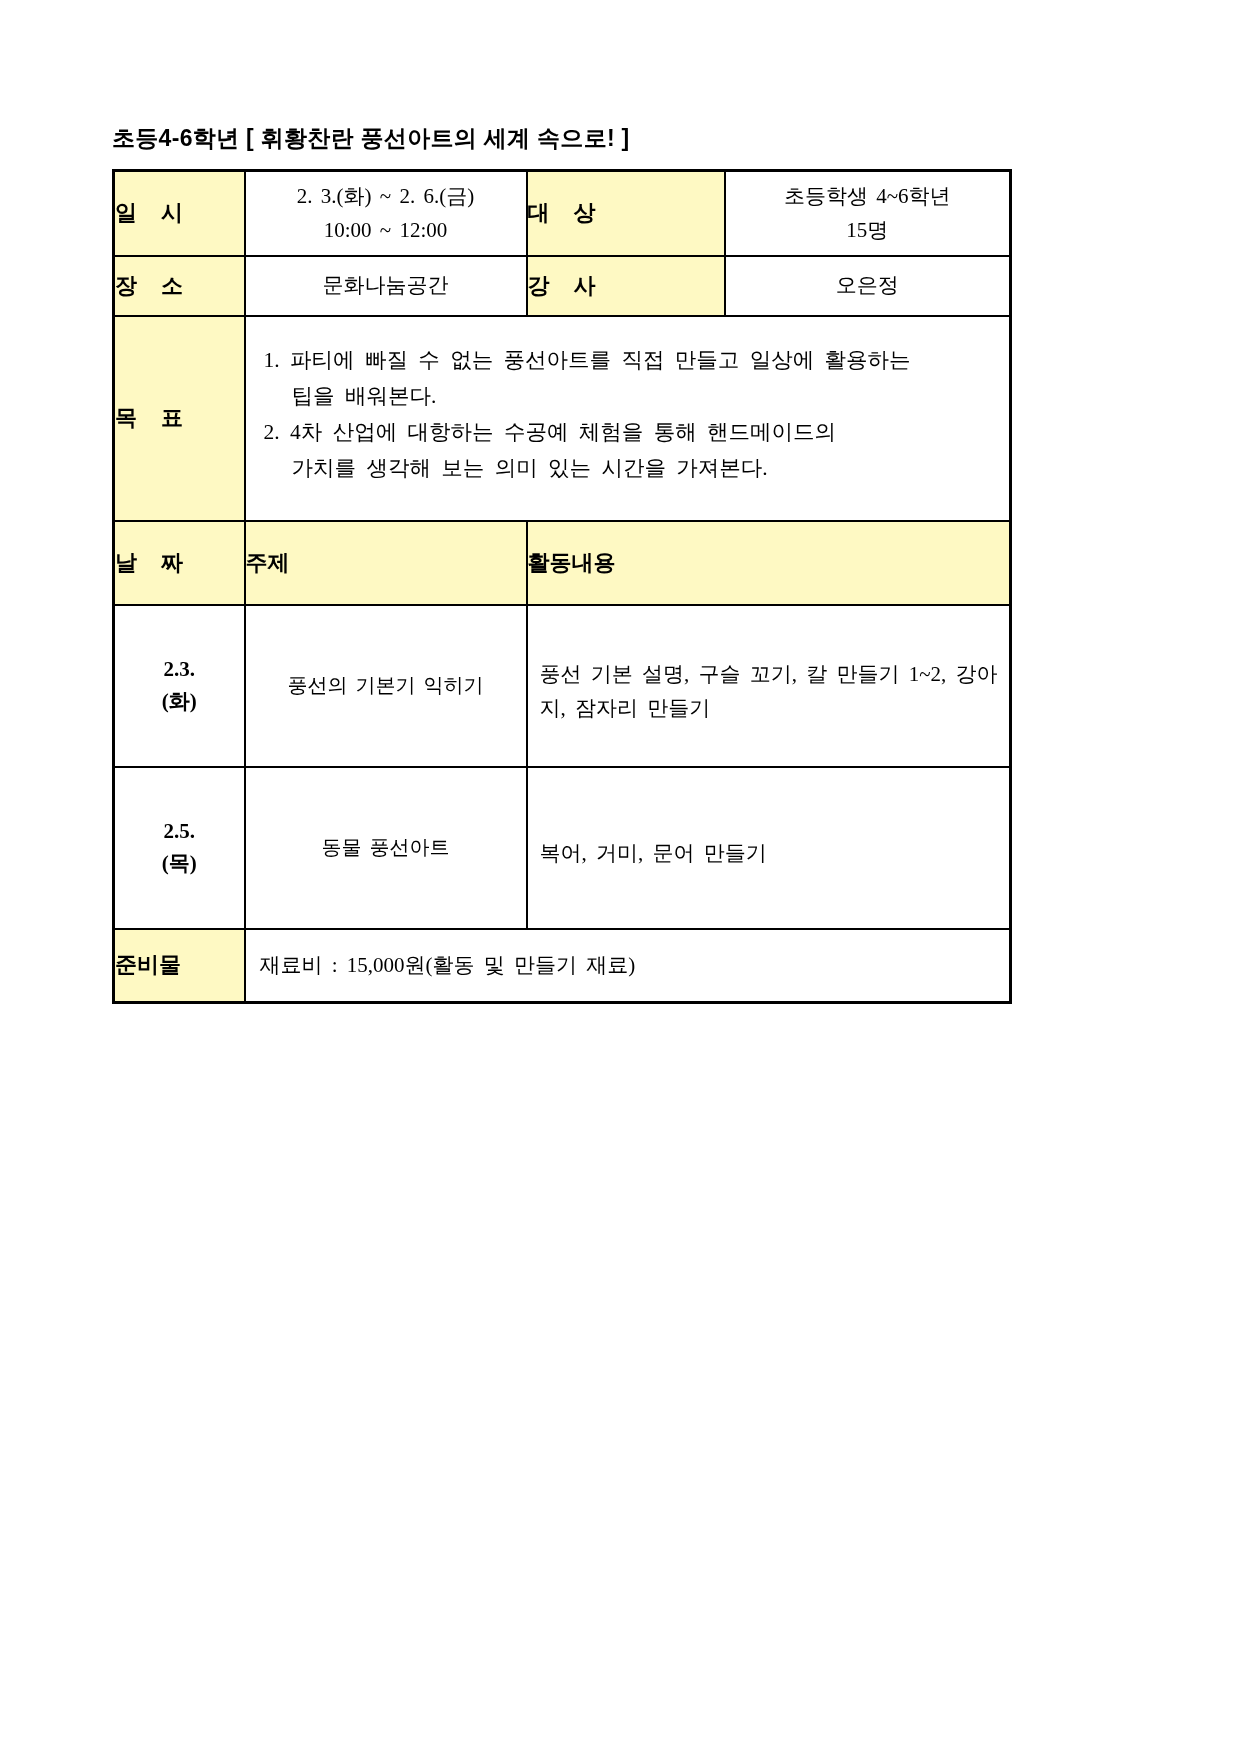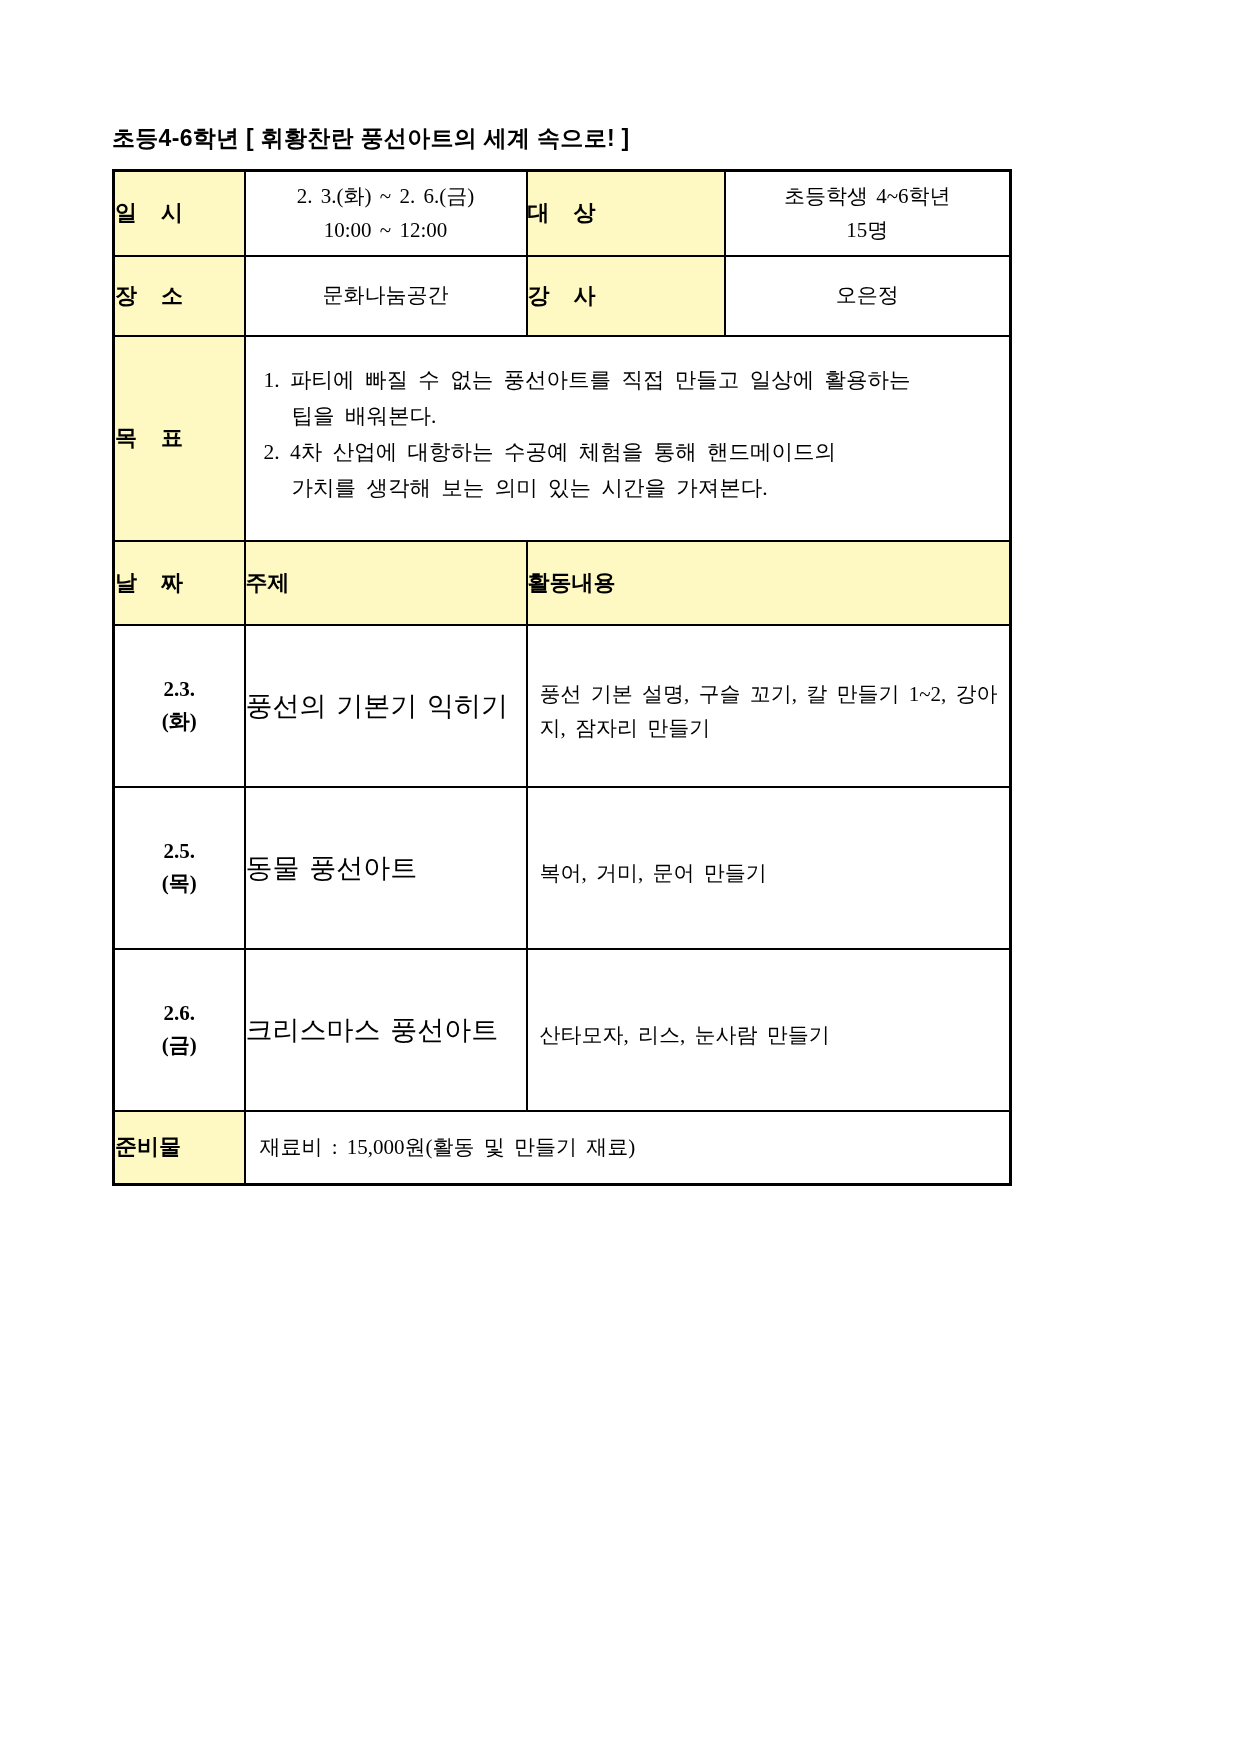--- a/index.html
+++ b/index.html
@@ -30,29 +30,29 @@
     font-size:21px; text-align:center; vertical-align:middle;
     line-height:1.65; word-spacing:3px;
   }
   .goal-cell { vertical-align:middle; padding:12px 16px 20px 18px; }
   .goal-line { font-size:21.5px; line-height:36px; word-spacing:5px; white-space:nowrap; }
   .goal-cont { padding-left:28px; }
   .date-cell {
     font-weight:bold; font-size:21px; text-align:center; vertical-align:middle;
     font-family:"Liberation Serif", serif; line-height:1.5;
   }
-  .topic-cell { font-size:27px; text-align:left; vertical-align:middle; word-spacing:3px; }
+  .topic-cell { font-size:20px; text-align:center; vertical-align:middle; word-spacing:3px; }
   .act-cell {
     font-size:21px; text-align:left; vertical-align:middle;
     padding:22px 10px 10px 12px; line-height:1.6; word-spacing:4px;
   }
   .sup-val { font-size:21px; text-align:left; vertical-align:middle; padding-left:14px; word-spacing:4px; }
   
   tr.r-datetime  { height:85px; }
-  tr.r-place     { height:80px; }
+  tr.r-place     { height:60px; }
   tr.r-goal      { height:205px; }
   tr.r-head      { height:84px; }
   tr.r-sched     { height:162px; }
   tr.r-supplies  { height:74px; }
 </style>
 </head>
 <body>
 
 <div class="doc">
 
@@ -115,28 +115,20 @@
 
     <tr class="r-sched">
       <td class="date-cell">
         <div>2.5.</div>
         <div>(목)</div>
       </td>
       <td class="topic-cell">동물 풍선아트</td>
       <td class="act-cell" colspan="2">복어, 거미, 문어 만들기</td>
     </tr>
 
-    <tr class="r-sched">
-      <td class="date-cell">
-        <div>2.6.</div>
-        <div>(금)</div>
-      </td>
-      <td class="topic-cell">크리스마스 풍선아트</td>
-      <td class="act-cell" colspan="2">산타모자, 리스, 눈사람 만들기</td>
-    </tr>
 
     <tr class="r-supplies">
       <td class="hd">준비물</td>
       <td class="sup-val" colspan="3">재료비 : 15,000원(활동 및 만들기 재료)</td>
     </tr>
 
   </tbody>
     </table>
 </div>
 

